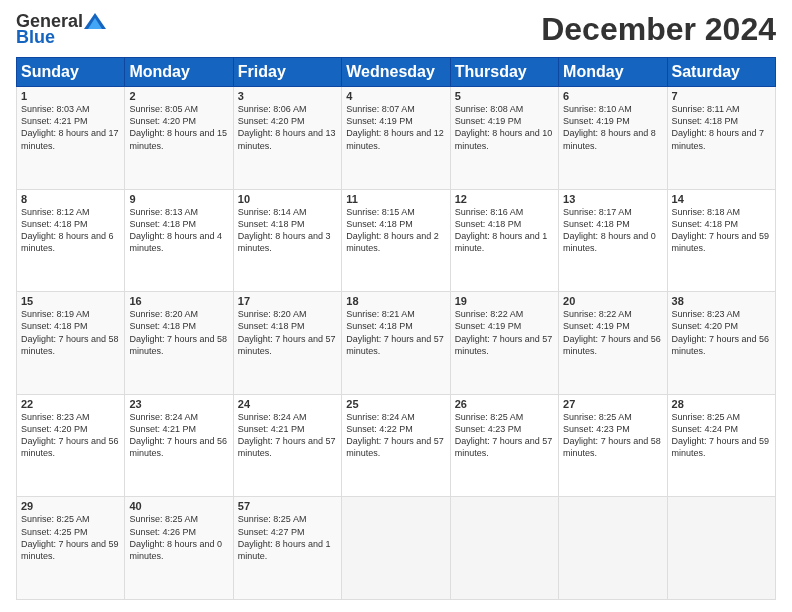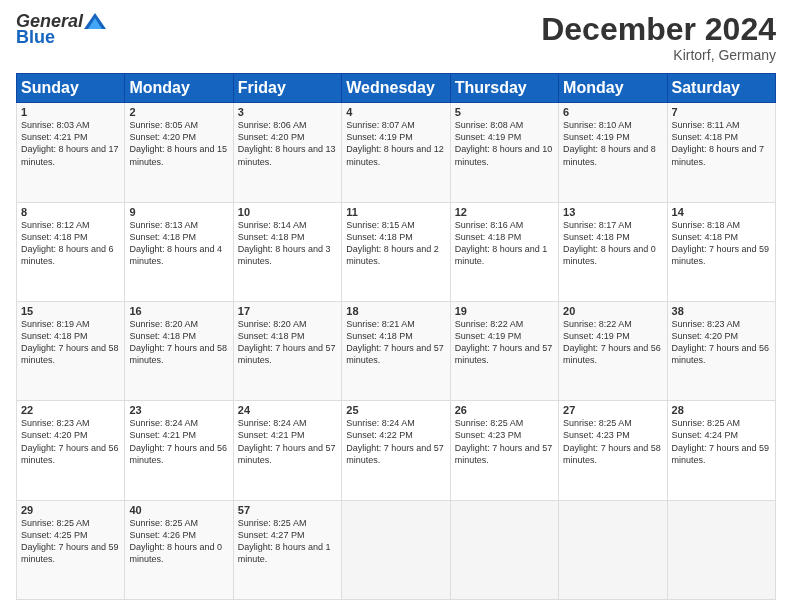--- a/index.html
+++ b/index.html
@@ -91,32 +91,31 @@
     td.empty {
       background: #f5f5f5 !important;
     }
   </style>
 </head>
 <body>
 
 <div class="page">
   <div class="header">
     <div class="logo">
-      <div style="display:flex;align-items:center;font-style:italic;">
+      <div style="display:flex;align-items:center;">
         <span class="logo-text logo-general">General</span>
         <svg width="22" height="16" viewBox="0 0 22 16" style="margin-left:1px;">
           <polygon points="0,16 11,0 22,16" fill="#1565c0"></polygon>
           <polygon points="4,16 11,5 18,16" fill="#42a5f5"></polygon>
         </svg>
       </div>
       <span class="logo-text logo-blue" style="margin-top:-2px;text-align:right;">Blue</span>
     </div>
     <div class="title-area">
       <div class="month-title">December 2024</div>
-      <div class="location">Kirtorf, Germany</div>
     </div>
   </div>
 
   <table class="calendar-table">
     <thead>
       <tr>
         <th>Sunday</th>
         <th>Monday</th>
         <th>Friday</th>
         <th>Wednesday</th>

